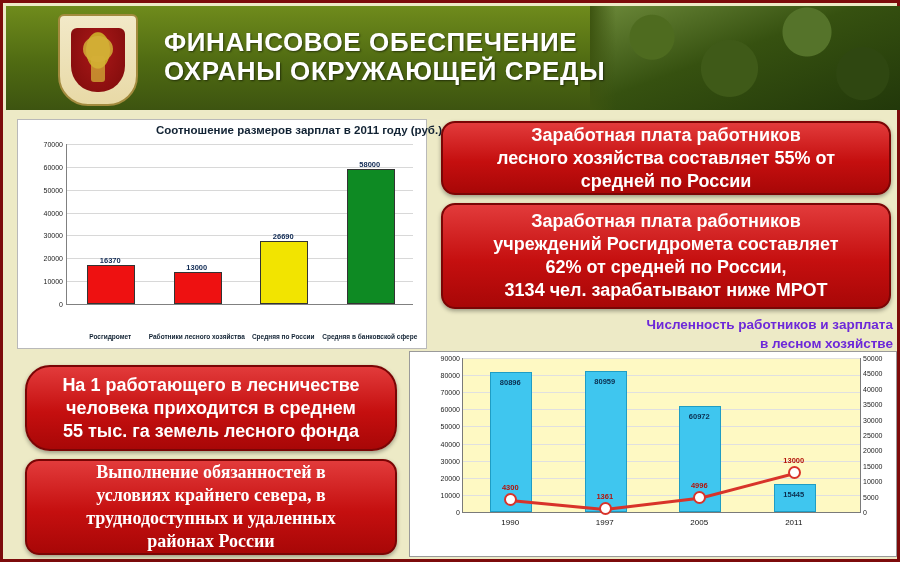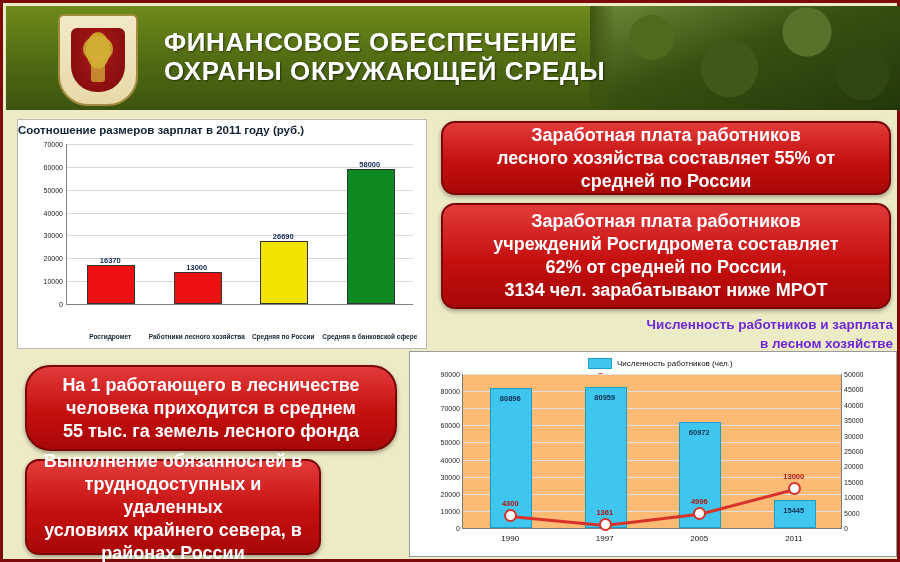--- a/index.html
+++ b/index.html
@@ -75,29 +75,29 @@
     text-align:center;
     display:flex;align-items:center;justify-content:center;
     box-shadow:0 2px 4px rgba(0,0,0,.35);
     padding:6px 10px;
     box-sizing:border-box;
   }
   .callout span{display:block;line-height:23px;}
   #callout-salary-forestry{left:438px;top:118px;width:450px;height:74px;font-size:18px;}
   #callout-rosgidromet{left:438px;top:200px;width:450px;height:106px;font-size:18px;}
   #callout-hectares{left:22px;top:362px;width:372px;height:86px;font-size:18px;border-radius:25px;}
-  #callout-north{left:22px;top:456px;width:296px;height:96px;font-size:18px;}
+  #callout-north{left:22px;top:456px;width:372px;height:96px;font-size:18px;font-family:Liberation Serif, serif;}
 
   
   .chart1{
     position:absolute;left:14px;top:116px;width:408px;height:228px;
     background:#ffffff;border:1px solid #b9b9b9;
   }
   .chart1 .c1title{
-    position:absolute;left:0;top:4px;width:408px;text-align:left;
+    position:absolute;left:16px;top:4px;width:408px;text-align:right;
     font-size:11.5px;font-weight:bold;color:#123;
   }
   .c1plot{
     position:absolute;left:48px;top:24px;width:346px;height:160px;
     border-left:1px solid #808080;border-bottom:1px solid #808080;
     background:#ffffff;
   }
   .c1grid{position:absolute;left:0;right:0;height:1px;background:#d8d8d8;}
   .c1ylab{
     position:absolute;right:100%;margin-right:4px;transform:translateY(-50%);
@@ -116,24 +116,25 @@
   
   .chart2title{
     position:absolute;left:430px;top:312px;width:460px;text-align:right;
     font-size:13.5px;font-weight:bold;color:#6d28d9;line-height:19px;
   }
   .chart2{
     position:absolute;left:406px;top:348px;width:486px;height:204px;
     background:#ffffff;border:1px solid #9a9a9a;
   }
   .c2plot{
-    position:absolute;left:52px;top:22px;width:378px;height:154px;
+    position:absolute;left:52px;top:6px;width:378px;height:154px;
     border-left:1px solid #7a7a7a;border-bottom:1px solid #7a7a7a;
     border-right:1px solid #7a7a7a;
-    background:#fdba74;
+    background:#fef9c3;
+    padding-left:19px;
   }
   .c2grid{position:absolute;left:0;right:0;height:1px;background:#e0e0e0;}
   .c2ylabL{position:absolute;right:100%;margin-right:3px;transform:translateY(-50%);font-size:7px;color:#222;}
   .c2ylabR{position:absolute;left:100%;margin-left:3px;transform:translateY(-50%);font-size:7px;color:#222;}
   .c2bar{position:absolute;bottom:0;width:40px;background:#3fc6ef;border:1px solid #1f9dc4;}
   .c2barlabel{position:absolute;font-size:7.5px;font-weight:bold;color:#0b2d4e;text-align:center;width:60px;}
   .c2cat{position:absolute;top:160px;width:70px;text-align:center;font-size:8px;font-weight:normal;color:#111;}
   .c2dot{position:absolute;width:9px;height:9px;border-radius:50%;background:#ffffff;border:2px solid #d8332a;}
   .c2line{position:absolute;height:3px;background:#d8332a;transform-origin:0 50%;}
   .c2ptlabel{position:absolute;font-size:7.5px;font-weight:bold;color:#b3140c;text-align:center;width:50px;}
@@ -216,22 +217,22 @@
     <div>
       <span>На 1 работающего в лесничестве</span>
       <span>человека приходится в среднем</span>
       <span>55 тыс. га земель лесного фонда</span>
     </div>
   </div>
 
   <div class="callout" id="callout-north">
     <div>
       <span>Выполнение обязанностей в</span>
+      <span>условиях крайнего севера, в</span>
       <span>труднодоступных и удаленных</span>
-      <span>условиях крайнего севера, в</span>
       <span>районах России</span>
     </div>
   </div>
 
   <div class="chart2title">
     <span>Численность работников и зарплата</span><br>
     <span>в лесном хозяйстве</span>
   </div>
 
   <div class="chart2">

